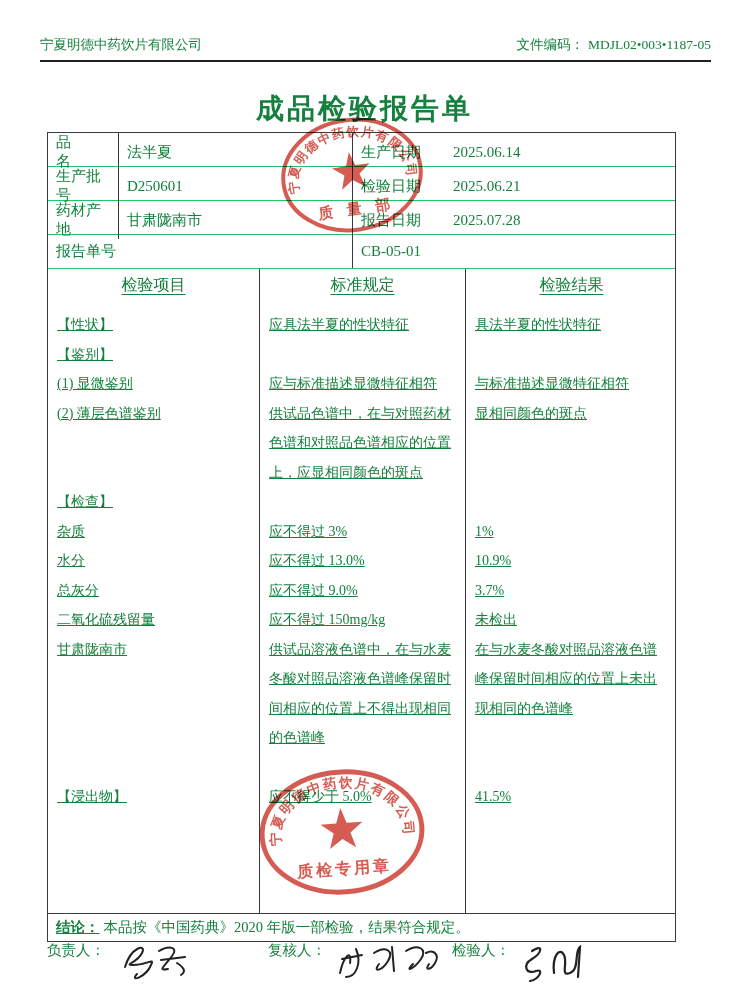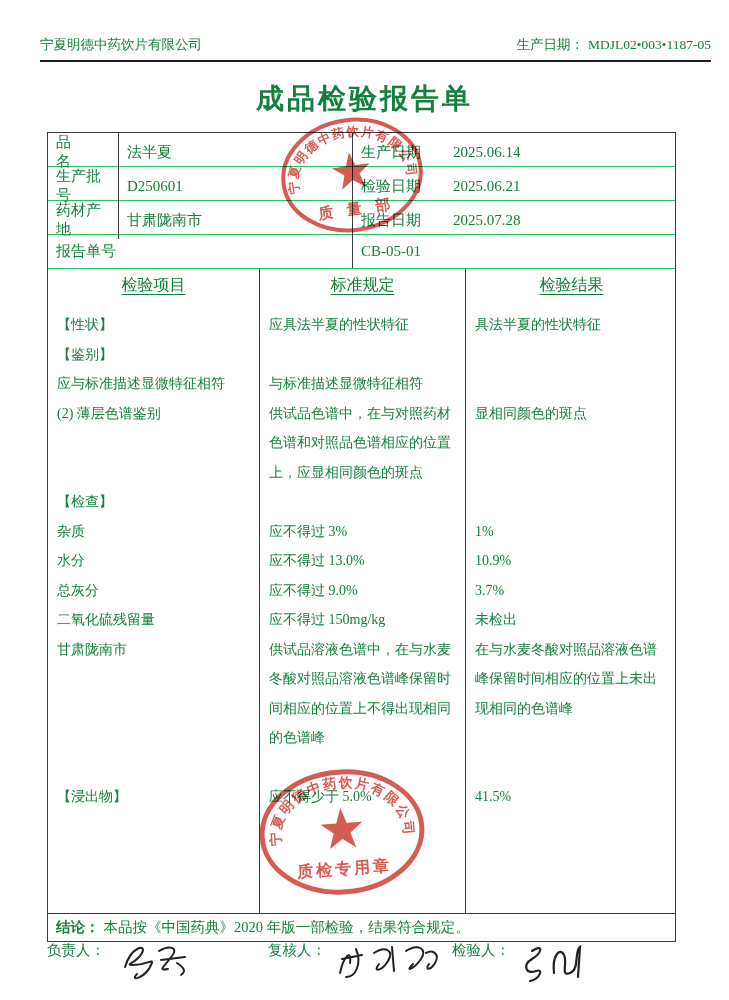--- a/index.html
+++ b/index.html
@@ -14,21 +14,21 @@
   
   .doc-header{
     position:absolute;left:40px;right:18px;top:24px;height:30px;
     display:flex;justify-content:space-between;align-items:flex-end;
     font-size:13.5px;border-bottom:2.5px solid #1f1f1f;padding-bottom:6px;
   }
   .doc-header .code{display:flex;gap:4px;align-items:baseline;}
 
   
   .doc-title{
-    position:absolute;left:0;right:0;top:80px;text-align:center;
+    position:absolute;left:0;right:0;top:90px;text-align:center;
     font-size:28px;font-weight:bold;letter-spacing:3px;
   }
 
   
   .report-table{
     position:absolute;left:47px;top:132px;width:629px;
     border:1.6px solid #3b3b3b;box-sizing:border-box;background:transparent;
   }
   .info-row{display:grid;grid-template-columns:71px 234px 324px;height:33px;border-bottom:1px solid #22c55e;}
   .info-row > div{display:flex;align-items:center;padding:0 8px;font-size:15px;box-sizing:border-box;}
@@ -41,58 +41,58 @@
 
   .cols-header{display:grid;grid-template-columns:212px 206px 211px;height:33px;}
   .cols-header > div{
     display:flex;align-items:center;justify-content:center;font-size:16px;
     text-decoration:underline;text-underline-offset:4px;box-sizing:border-box;
   }
   .cols-header .c1,.body-row .c1{border-right:1px solid #3b3b3b;}
   .cols-header .c2,.body-row .c2{border-right:1px solid #3b3b3b;}
 
   .table-body{position:relative;height:611px;}
-  .body-row{display:grid;grid-template-columns:212px 206px 211px;}
+  .body-row{display:grid;grid-template-columns:212px 206px 211px;text-decoration:underline;}
   .body-row > div{
     padding:0 9px;font-size:14px;line-height:29.5px;min-height:29.5px;
     box-sizing:border-box;
   }
   .body-grid{position:absolute;inset:0;display:grid;grid-template-columns:212px 206px 211px;}
   .body-grid > div{box-sizing:border-box;}
   .body-grid .g1{border-right:1px solid #3b3b3b;}
   .body-grid .g2{border-right:1px solid #3b3b3b;}
   .rows-wrap{position:absolute;inset:0;padding-top:8px;}
   .gap-sm{margin-top:0px;}
   .gap-lg{margin-top:29px;}
 
   .conclusion-row{
     border-top:1px solid #3b3b3b;height:27px;display:flex;align-items:center;
     padding:0 8px;font-size:14.5px;gap:4px;
   }
-  .conclusion-row .lbl{font-weight:bold;}
+  .conclusion-row .lbl{font-weight:bold;text-decoration:underline;}
 
   
   .sig-row{position:absolute;left:0;top:941px;width:729px;height:58px;font-size:14.5px;}
   .sig{position:absolute;display:flex;align-items:flex-start;gap:6px;}
   .sig svg{margin-top:-4px;}
 
   
   .stamp{position:absolute;mix-blend-mode:multiply;opacity:0.88;pointer-events:none;}
   .stamp-top{left:277px;top:114px;transform:rotate(-8deg);}
   .stamp-bottom{left:256px;top:766px;transform:rotate(-4deg);}
 </style>
 </head>
 <body>
 
 <div class="page">
 
   <div class="doc-header">
     <span>宁夏明德中药饮片有限公司</span>
     <span class="code">
-      <span>生产日期：</span>
+      <span>文件编码：</span>
       <span class="mono">MDJL02•003•1187-05</span>
     </span>
   </div>
 
   <div class="doc-title">成品检验报告单</div>
 
   <div class="report-table">
 
     <div class="info-row">
       <div class="c1">
@@ -145,20 +145,21 @@
           <div class="c1">【性状】</div>
           <div class="c2">应具法半夏的性状特征</div>
           <div class="c3">具法半夏的性状特征</div>
         </div>
         <div class="body-row">
           <div class="c1">【鉴别】</div>
           <div class="c2"></div>
           <div class="c3"></div>
         </div>
         <div class="body-row">
+          <div class="c1">(1) 显微鉴别</div>
           <div class="c2">应与标准描述显微特征相符</div>
           <div class="c3">与标准描述显微特征相符</div>
         </div>
         <div class="body-row">
           <div class="c1">(2) 薄层色谱鉴别</div>
           <div class="c2">供试品色谱中，在与对照药材色谱和对照品色谱相应的位置上，应显相同颜色的斑点</div>
           <div class="c3">显相同颜色的斑点</div>
         </div>
         <div class="body-row gap-sm">
           <div class="c1">【检查】</div>

